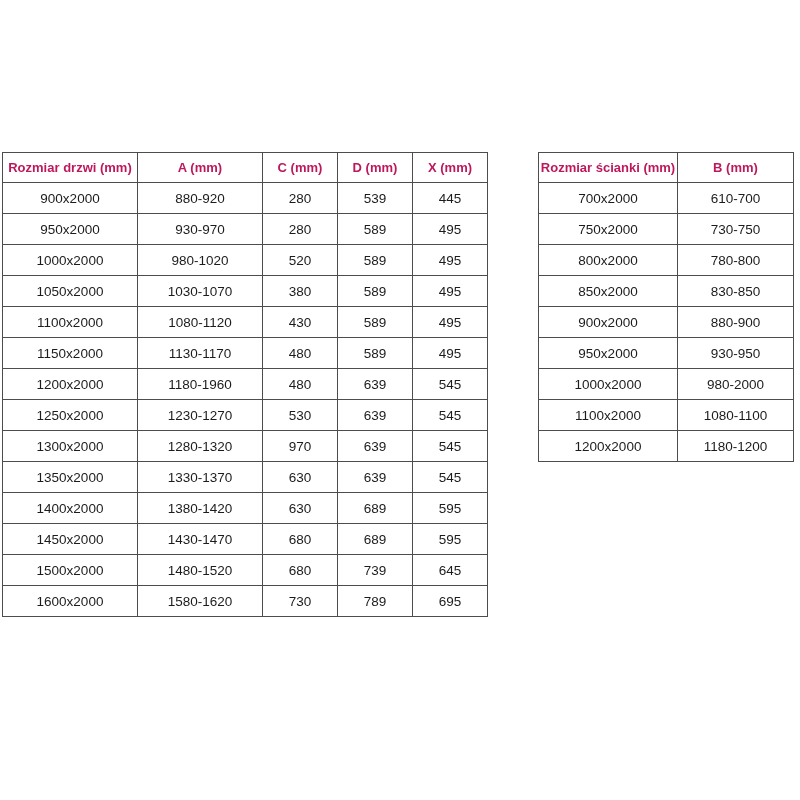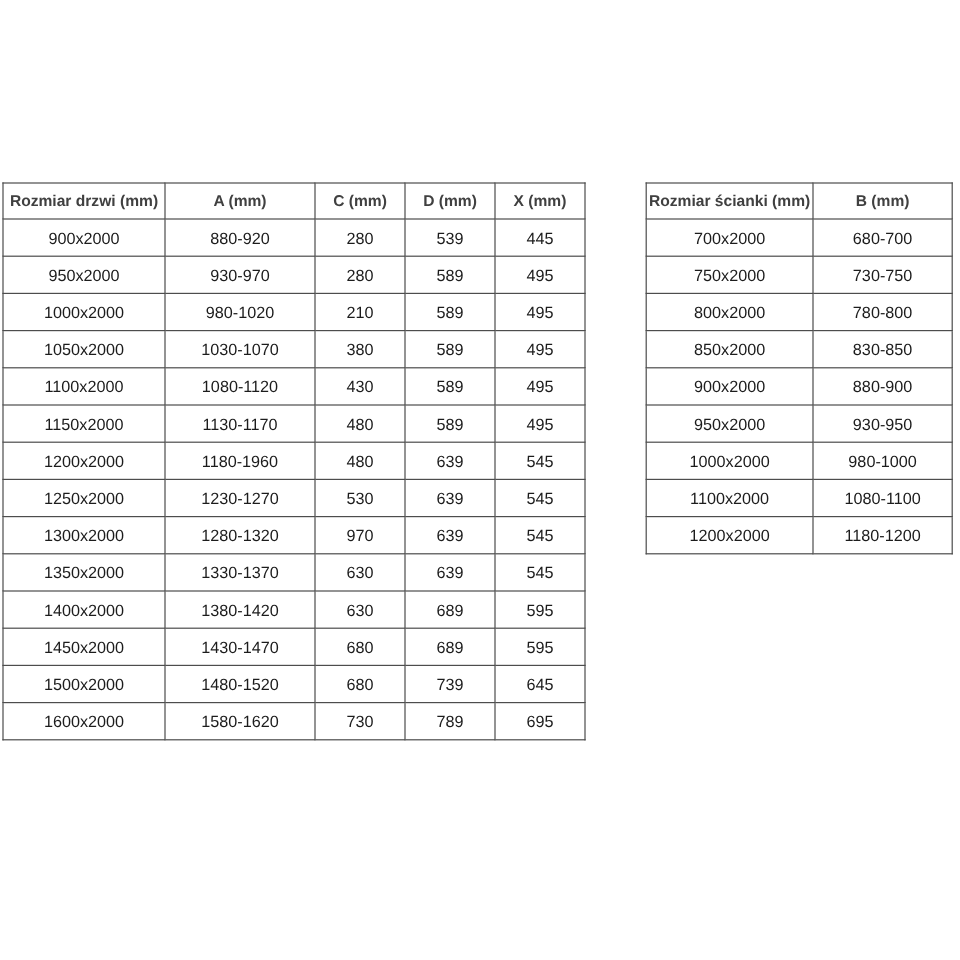--- a/index.html
+++ b/index.html
@@ -26,21 +26,21 @@
     text-align: center;
     vertical-align: middle;
     padding: 0;
     overflow: hidden;
     white-space: nowrap;
   }
   .spec-table th {
     font-size: 13px;
     font-weight: bold;
     height: 29px;
-    color: #404040;
+    color: #be185d;
   }
   .spec-table td {
     font-size: 13.5px;
     font-weight: normal;
     height: 30px;
   }
   #door-table {
     left: 2px;
     top: 152px;
     width: 485px;
@@ -84,21 +84,21 @@
         <tr>
           <td>950x2000</td>
           <td>930-970</td>
           <td>280</td>
           <td>589</td>
           <td>495</td>
         </tr>
         <tr>
           <td>1000x2000</td>
           <td>980-1020</td>
-          <td>210</td>
+          <td>520</td>
           <td>589</td>
           <td>495</td>
         </tr>
         <tr>
           <td>1050x2000</td>
           <td>1030-1070</td>
           <td>380</td>
           <td>589</td>
           <td>495</td>
         </tr>
@@ -182,21 +182,21 @@
     </colgroup>
   <thead>
         <tr>
           <th>Rozmiar ścianki (mm)</th>
           <th>B (mm)</th>
         </tr>
       </thead>
       <tbody>
         <tr>
           <td>700x2000</td>
-          <td>680-700</td>
+          <td>610-700</td>
         </tr>
         <tr>
           <td>750x2000</td>
           <td>730-750</td>
         </tr>
         <tr>
           <td>800x2000</td>
           <td>780-800</td>
         </tr>
         <tr>
@@ -206,21 +206,21 @@
         <tr>
           <td>900x2000</td>
           <td>880-900</td>
         </tr>
         <tr>
           <td>950x2000</td>
           <td>930-950</td>
         </tr>
         <tr>
           <td>1000x2000</td>
-          <td>980-1000</td>
+          <td>980-2000</td>
         </tr>
         <tr>
           <td>1100x2000</td>
           <td>1080-1100</td>
         </tr>
         <tr>
           <td>1200x2000</td>
           <td>1180-1200</td>
         </tr>
       </tbody>

